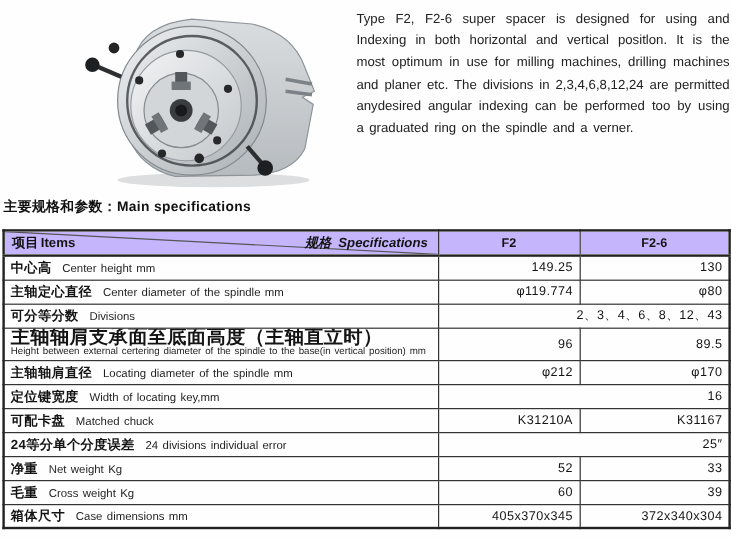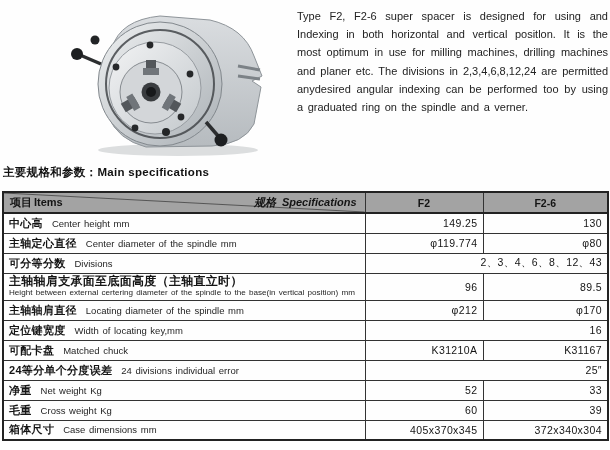--- a/index.html
+++ b/index.html
@@ -31,33 +31,33 @@
     border-collapse:collapse;table-layout:fixed;width:605px;
     border:2px solid #222;
   }
   table.spec td,table.spec th{
     border:1px solid #333;padding:0 5px;vertical-align:middle;
     font-size:10.5px;color:#141414;overflow:hidden;white-space:nowrap;
   }
   tr.hdr{height:21px;}
   tr.r{height:20px;}
   tr.r-tall{height:27px;}
-  tr.hdr th{background:#a3a3a3;border-bottom:2px solid #222;text-align:center;}
+  tr.hdr th{background:#c4b5fd;border-bottom:2px solid #222;text-align:center;}
   th.items-head{position:relative;padding:0;text-align:left;font-weight:400;}
   .diag{position:absolute;left:0;top:0;width:100%;height:100%;display:block;}
   .items-label{position:absolute;left:6px;bottom:2px;font-size:11px;font-weight:700;}
   .items-label .en{font-weight:700;margin-left:2px;}
   .spec-label{position:absolute;right:8px;top:2px;font-size:11px;font-weight:700;font-style:italic;}
   .spec-label .en{font-weight:700;margin-left:6px;}
   th.col-model{font-weight:700;font-size:11.5px;text-align:center;}
   td.lbl{text-align:left;}
   .lbl-zh{font-weight:700;font-size:11px;letter-spacing:.3px;}
   .lbl-en{font-size:9.5px;color:#1e1e1e;margin-left:9px;word-spacing:1px;}
   tr.r-tall td.lbl{line-height:11px;padding-top:2px;padding-bottom:1px;}
-  tr.r-tall .lbl-zh{display:block;font-size:12px;}
+  tr.r-tall .lbl-zh{display:block;font-size:16px;}
   tr.r-tall .lbl-en{display:block;margin-left:0;font-size:8.1px;letter-spacing:0;}
   td.val{text-align:right;font-size:10.5px;letter-spacing:.4px;}
 </style>
 </head>
 <body>
 
 <div class="photo-wrap">
   <svg width="252" height="160" viewBox="0 0 252 160">
     <defs>
       <linearGradient id="g1" x1="0" y1="0" x2="1" y2="1">

